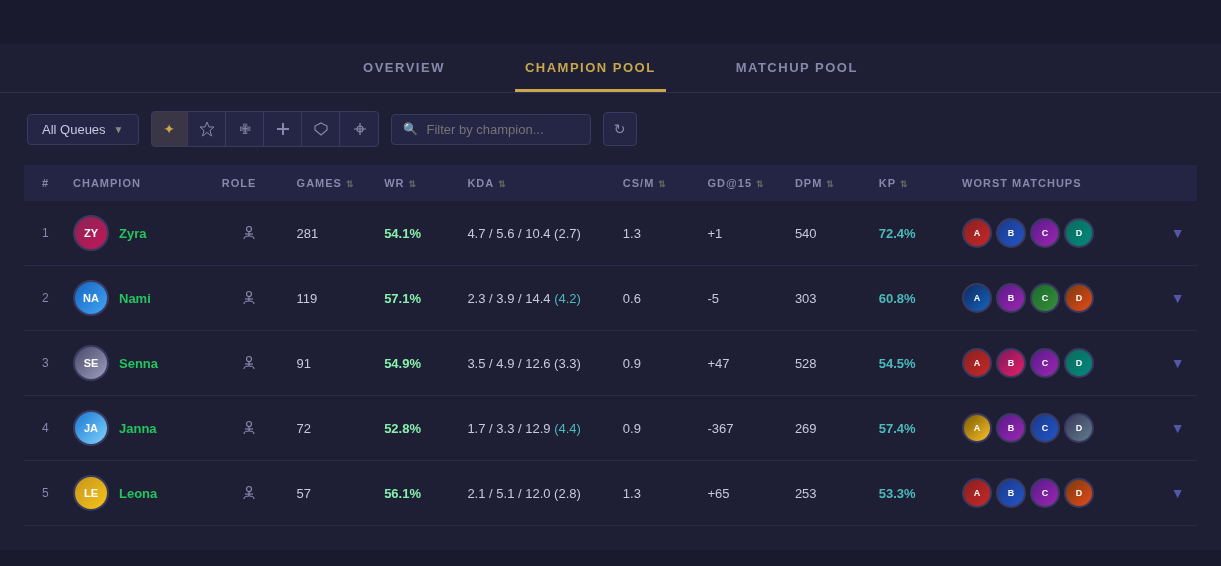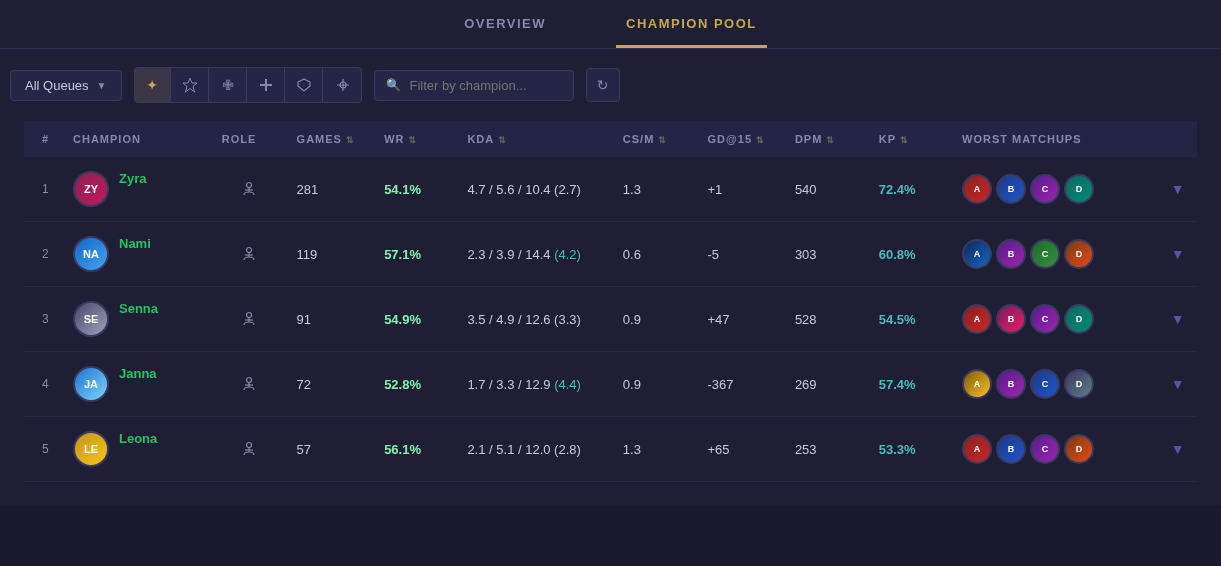--- a/index.html
+++ b/index.html
@@ -13,20 +13,21 @@
     }
 
     
     .tabs-bar {
       display: flex;
       justify-content: center;
       gap: 60px;
       background: #1e1e35;
       padding: 0;
       border-bottom: 1px solid #2e2e50;
+      margin-top: 44px;
     }
     .tab {
       padding: 16px 10px 14px;
       font-size: 13px;
       font-weight: 700;
       letter-spacing: 1.5px;
       color: #8888aa;
       cursor: pointer;
       border-bottom: 3px solid transparent;
       text-transform: uppercase;
@@ -34,21 +35,21 @@
     .tab.active {
       color: #c8a84b;
       border-bottom: 3px solid #c8a84b;
     }
 
     
     .toolbar {
       display: flex;
       align-items: center;
       gap: 12px;
-      padding: 18px 10px;
+      padding: 18px 27px;
       background: #1e1e35;
     }
     .dropdown-btn {
       display: flex;
       align-items: center;
       gap: 8px;
       background: #252545;
       border: 1px solid #3a3a60;
       border-radius: 4px;
       padding: 7px 14px;
@@ -163,20 +164,21 @@
     }
     tbody td {
       padding: 14px 10px;
       font-size: 13px;
       color: #c8c8e0;
     }
     tbody td:first-child { padding-left: 18px; color: #8888aa; font-size: 12px; }
 
     .champion-cell {
       display: flex;
+      align-items: center;
       gap: 10px;
     }
     .champ-icon {
       width: 36px;
       height: 36px;
       border-radius: 50%;
       overflow: hidden;
       border: 2px solid #3a3a60;
       flex-shrink: 0;
       display: flex;
@@ -247,20 +249,21 @@
     .mi-gold { background: linear-gradient(135deg, #7a5c00, #fbc02d); }
     .mi-grey { background: linear-gradient(135deg, #3a3a5e, #607d8b); }
     .mi-pink { background: linear-gradient(135deg, #7a1a5e, #e91e63); }
   </style>
 </head>
 <body>
 
 <div class="tabs-bar">
   <div class="tab">OVERVIEW</div>
   <div class="tab active">CHAMPION POOL</div>
+  <div class="tab">MATCHUP POOL</div>
 </div>
 
 <div class="toolbar">
   <div class="dropdown-btn">
     <span>All Queues</span>
     <span class="chevron">▼</span>
   </div>
 
   <div class="icon-group">
     <button class="icon-btn active" title="All">✦</button>

